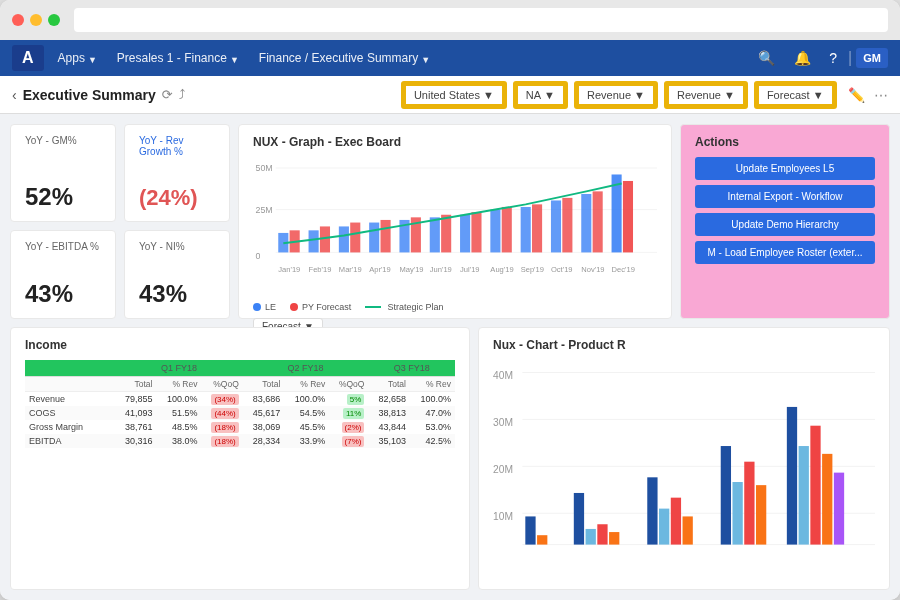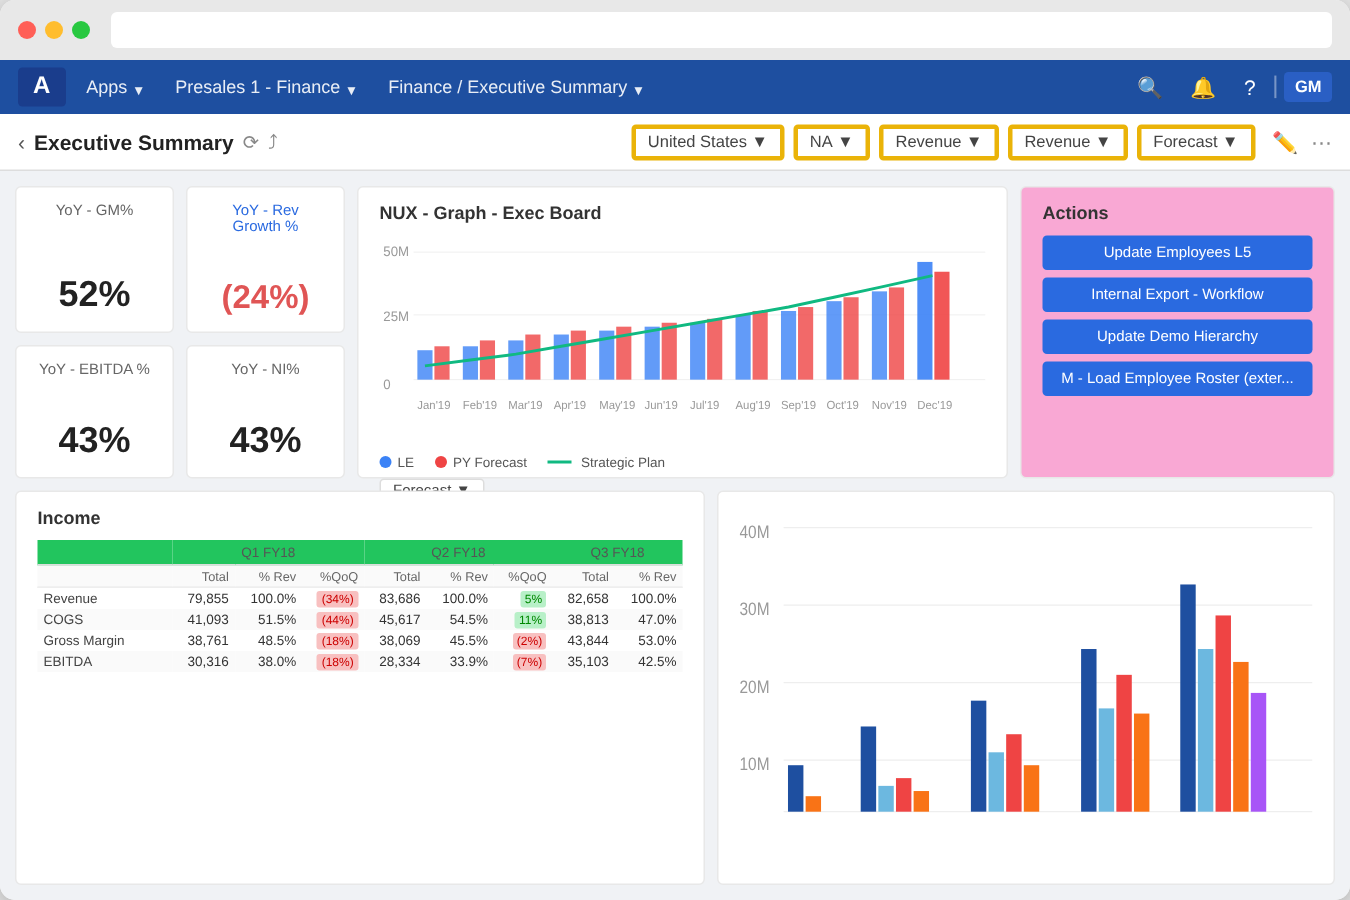--- a/index.html
+++ b/index.html
@@ -24,32 +24,32 @@
     .nav-icon { color: white; font-size: 14px; padding: 4px 7px; cursor: pointer; }
     .nav-avatar { background: #2a5fc4; color: white; font-size: 11px; font-weight: bold; padding: 4px 7px; border-radius: 3px; }
     .nav-separator { color: rgba(255,255,255,0.4); font-size: 16px; }
     
     
     .subheader { background: white; border-bottom: 1px solid #ddd; height: 38px; display: flex; align-items: center; padding: 0 12px; gap: 6px; }
     .sub-back { color: #555; font-size: 14px; cursor: pointer; }
     .sub-title { font-size: 14px; font-weight: 600; color: #222; }
     .sub-icons { display: flex; gap: 6px; color: #888; font-size: 13px; }
     .sub-filters { margin-left: auto; display: flex; gap: 6px; align-items: center; }
-    .filter-btn { border: 3px solid #eab308; border-radius: 3px; padding: 3px 8px; font-size: 11px; color: #444; cursor: pointer; display: flex; align-items: flex-start; gap: 3px; background: white; }
+    .filter-btn { border: 5px solid #eab308; border-radius: 3px; padding: 3px 8px; font-size: 11px; color: #444; cursor: pointer; display: flex; align-items: flex-start; gap: 3px; background: white; }
     .sub-action-icons { display: flex; gap: 8px; color: #888; font-size: 14px; margin-left: 6px; }
     
     
     .main-content { flex: 1; overflow: hidden; padding: 10px; display: flex; flex-direction: column; gap: 8px; background: #f0f2f5; }
     
     
     .top-row { display: flex; gap: 8px; height: 195px; }
     
     
     .kpi-grid { display: grid; grid-template-columns: 1fr 1fr; gap: 8px; width: 220px; flex-shrink: 0; }
-    .kpi-card { background: white; border-radius: 4px; padding: 10px 14px; border: 1px solid #e8e8e8; display: flex; flex-direction: column; text-align: center; }
+    .kpi-card { background: white; border-radius: 4px; padding: 10px 14px; border: 1px solid #e8e8e8; display: flex; flex-direction: column; }
     .kpi-label { font-size: 10px; color: #666; margin-bottom: 6px; }
     .kpi-label-blue { font-size: 10px; color: #2a6ae0; margin-bottom: 6px; font-weight: 500; }
     .kpi-value { font-size: 24px; font-weight: 600; color: #222; margin-top: auto; }
     .kpi-value-red { font-size: 22px; font-weight: 600; color: #e05555; margin-top: auto; }
     
     
     .chart-panel { background: white; border-radius: 4px; border: 1px solid #e8e8e8; flex: 1; padding: 10px 14px; display: flex; flex-direction: column; }
     .chart-title { font-size: 12px; font-weight: 600; color: #333; margin-bottom: 6px; }
     .chart-body { flex: 1; position: relative; }
     .chart-legend { display: flex; gap: 14px; margin-top: 4px; }
@@ -328,20 +328,21 @@
     <td>33.9%</td>
     <td><span class="badge-red">(7%)</span></td>
     <td>35,103</td>
     <td>42.5%</td>
   </tr>
             </tbody>
         </table>
       </div>
 
       <div class="product-chart">
+        <div class="panel-title">Nux - Chart - Product R</div>
         <div style="flex:1;position:relative">
           <svg viewBox="0 0 260 140" preserveAspectRatio="none">
 
             <text x="0" y="12" font-size="7" fill="#999">40M</text>
             <text x="0" y="42" font-size="7" fill="#999">30M</text>
             <text x="0" y="72" font-size="7" fill="#999">20M</text>
             <text x="0" y="102" font-size="7" fill="#999">10M</text>
             <line x1="20" y1="8" x2="260" y2="8" stroke="#eee" stroke-width="0.5"></line>
             <line x1="20" y1="38" x2="260" y2="38" stroke="#eee" stroke-width="0.5"></line>
             <line x1="20" y1="68" x2="260" y2="68" stroke="#eee" stroke-width="0.5"></line>

